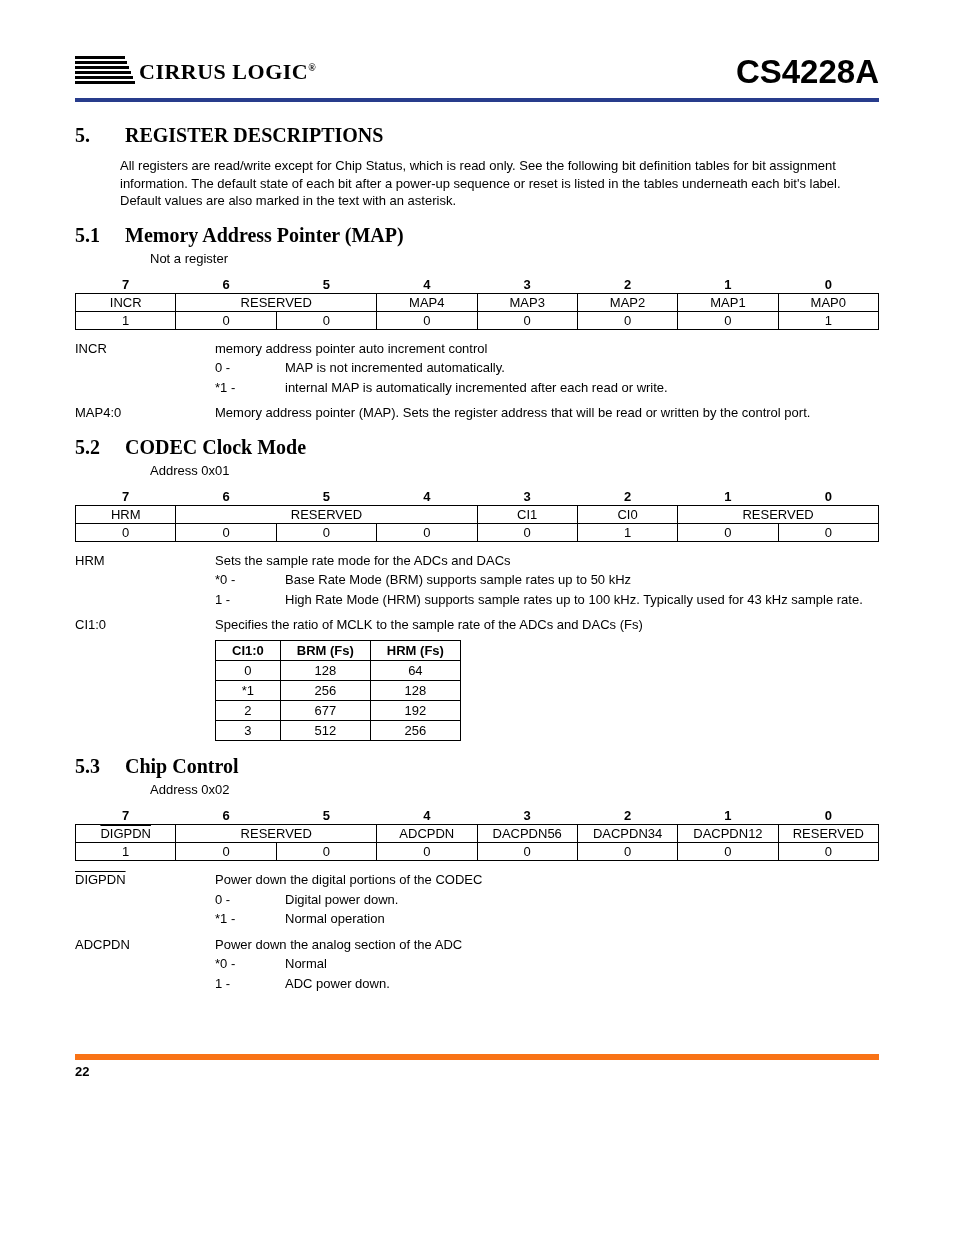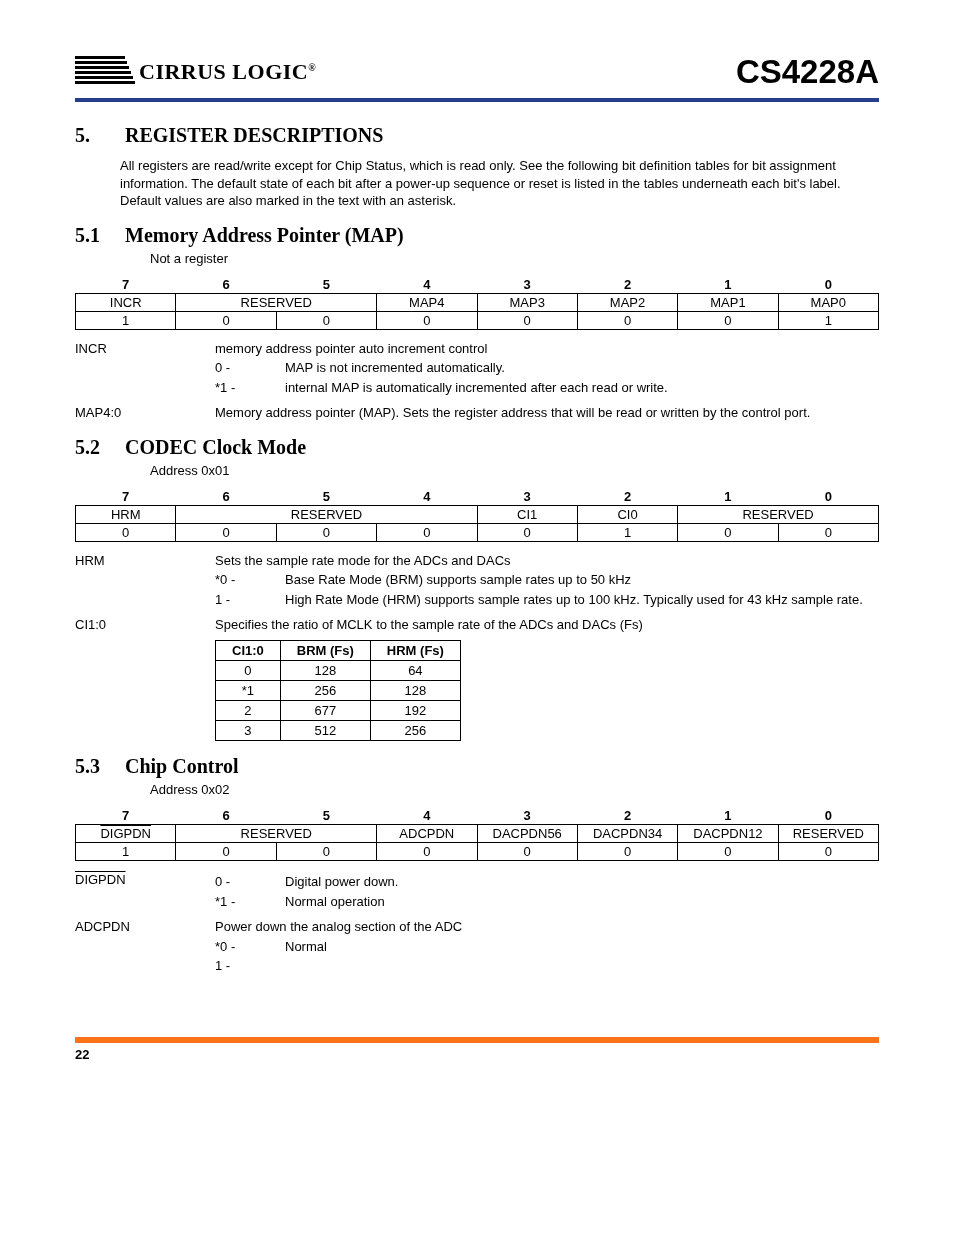--- a/index.html
+++ b/index.html
@@ -322,20 +322,21 @@
       <td>0</td>
       <td>0</td>
       <td>0</td>
     </tr>
   </tbody>
     </table>
 
   <div class="def-row">
     <div class="def-label"><span class="overline">DIGPDN</span></div>
     <div class="def-body">
+      <div>Power down the digital portions of the CODEC</div>
       <div class="def-sub">
           <div class="def-sub-key">0 -</div>
           <div class="def-sub-val">Digital power down.</div>
         </div>
       <div class="def-sub">
           <div class="def-sub-key">*1 -</div>
           <div class="def-sub-val">Normal operation</div>
         </div>
     </div>
   </div>
@@ -343,20 +344,21 @@
   <div class="def-row">
     <div class="def-label">ADCPDN</div>
     <div class="def-body">
       <div>Power down the analog section of the ADC</div>
       <div class="def-sub">
           <div class="def-sub-key">*0 -</div>
           <div class="def-sub-val">Normal</div>
         </div>
       <div class="def-sub">
           <div class="def-sub-key">1 -</div>
+          <div class="def-sub-val">ADC power down.</div>
         </div>
     </div>
   </div>
 
   <div class="footer">
     <span>22</span>
   </div>
 
 </div>
 

